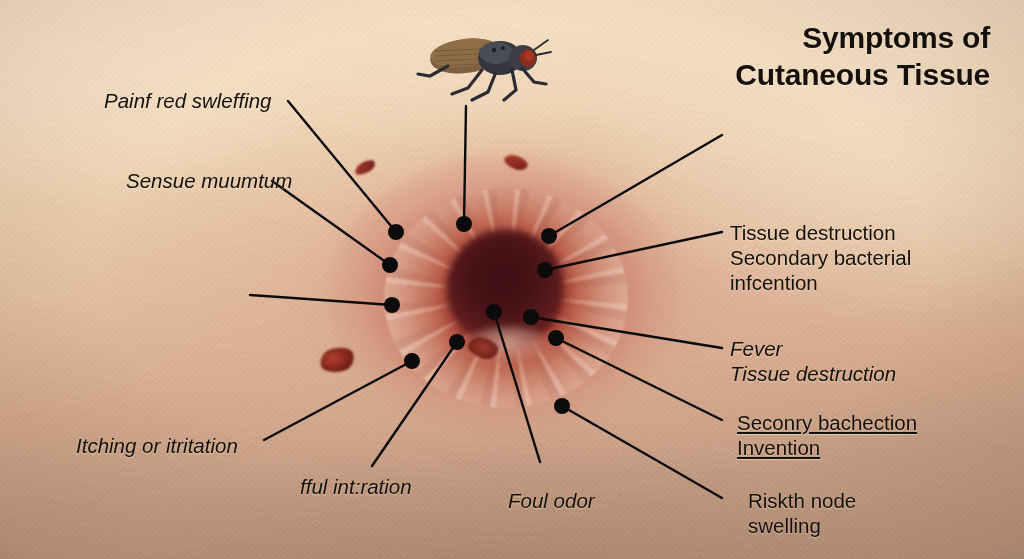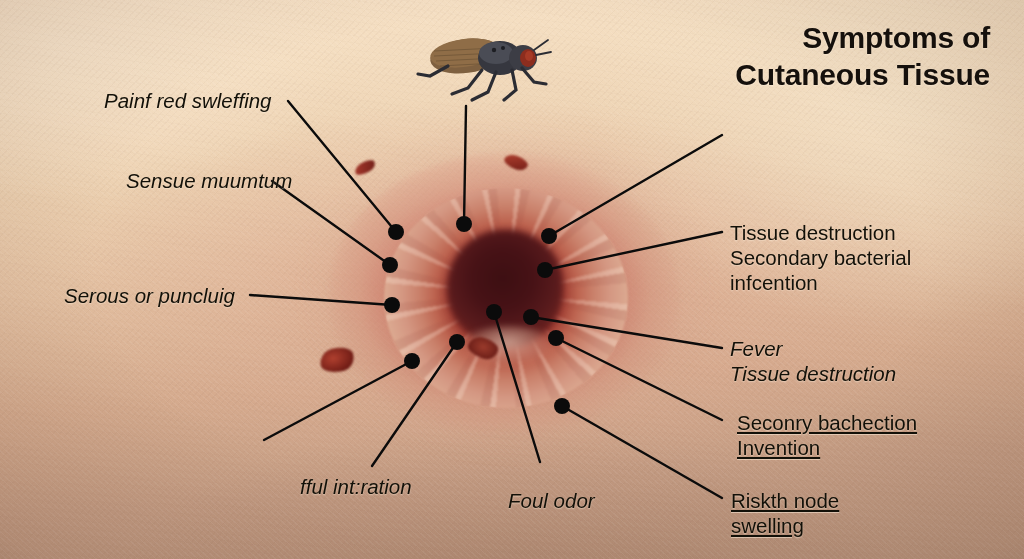--- a/index.html
+++ b/index.html
@@ -261,27 +261,27 @@
       </g>
   </svg>
 
   <div class="title">
     <div>Symptoms of</div>
     <div>Cutaneous Tissue</div>
   </div>
 
   <div class="label left" style="left:104px; top:88px;">Painf red swleffing</div>
   <div class="label left" style="left:86px;  top:168px;margin-left:40px;">Sensue muumtum</div>
-  <div class="label left" style="left:64px;  top:283px;">Serous or puncluig</div>
+  <div class="label left" style="left:76px;  top:433px;">Itching or itritation</div>
   <div class="label left" style="left:300px; top:474px;">fful int:ration</div>
   <div class="label left" style="left:508px; top:470px;margin-top:18px;">Foul odor</div>
 
   <div class="label right" style="left:730px; top:220px;">Tissue destruction
 Secondary bacterial
 infcention</div>
   <div class="label right" style="left:730px; top:336px;font-style:italic;">Fever
 Tissue destruction</div>
   <div class="label right" style="left:737px; top:410px;text-decoration:underline;">Seconry bachection
 Invention</div>
-  <div class="label right" style="left:731px; top:488px;text-decoration:underline;">Riskth node
+  <div class="label right" style="left:748px; top:488px;">Riskth node
 swelling</div>
 
 </div>
 
 </body></html>

